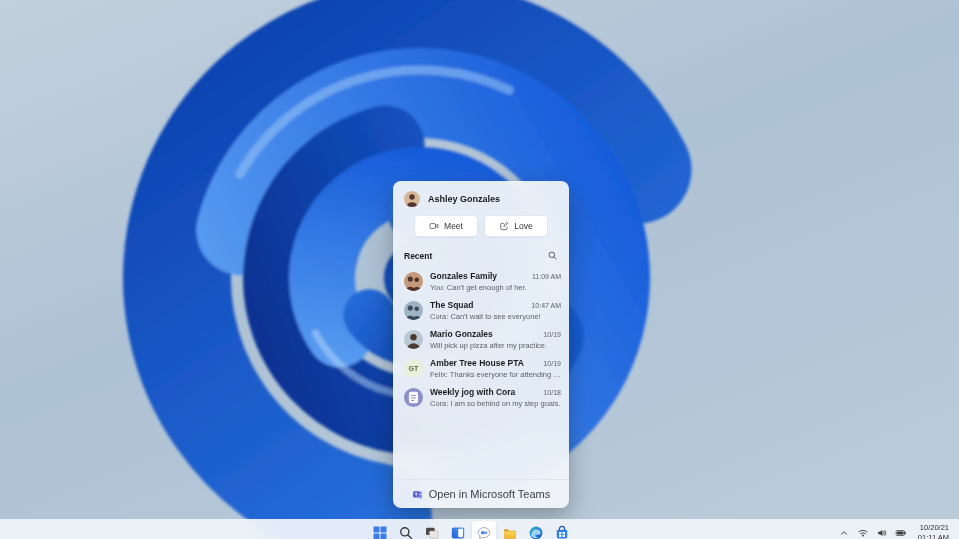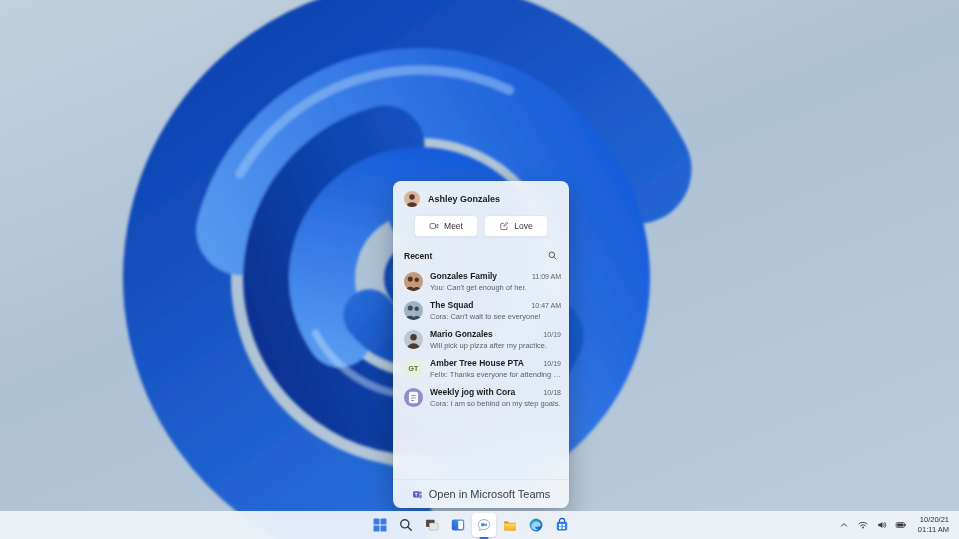--- a/index.html
+++ b/index.html
@@ -47,21 +47,21 @@
   .r-time { font-size:7px; color:#5d6268; margin-left:5px; flex:none; }
   .r-preview { font-size:7.5px; color:#5d6268; white-space:nowrap; overflow:hidden; text-overflow:ellipsis; margin-top:1.5px; }
 
   .fly-divider { height:1px; background:#e2e5ea; margin:0; }
   .fly-footer { height:28px; display:flex; align-items:center; justify-content:center; gap:6px;
                 font-size:11px; color:#3a3d42; cursor:pointer; }
   .fly-footer svg { width:11px; height:11px; }
 
   
   .taskbar {
-    position:absolute; left:0; right:0; bottom:0; height:28px;
+    position:absolute; left:0; right:0; bottom:0; height:20px;
     background:rgba(238,243,249,0.94); backdrop-filter:blur(8px);
   }
   .tb-center { position:absolute; left:calc(50% - 9px); top:0; height:28px;
                transform:translateX(-50%); display:flex; align-items:center; gap:2px; }
   .tb-slot { width:24px; height:24px; border-radius:4px; display:flex; align-items:center;
              justify-content:center; position:relative; cursor:pointer; }
   .tb-slot svg { width:16px; height:16px; }
   .tb-slot.active { background:#ffffff; box-shadow:0 1px 2px rgba(0,0,0,0.16); }
   .tb-slot.active .underline { position:absolute; bottom:-2px; left:50%; transform:translateX(-50%);
              width:9px; height:2px; border-radius:1px; background:#2a6fd4; }

